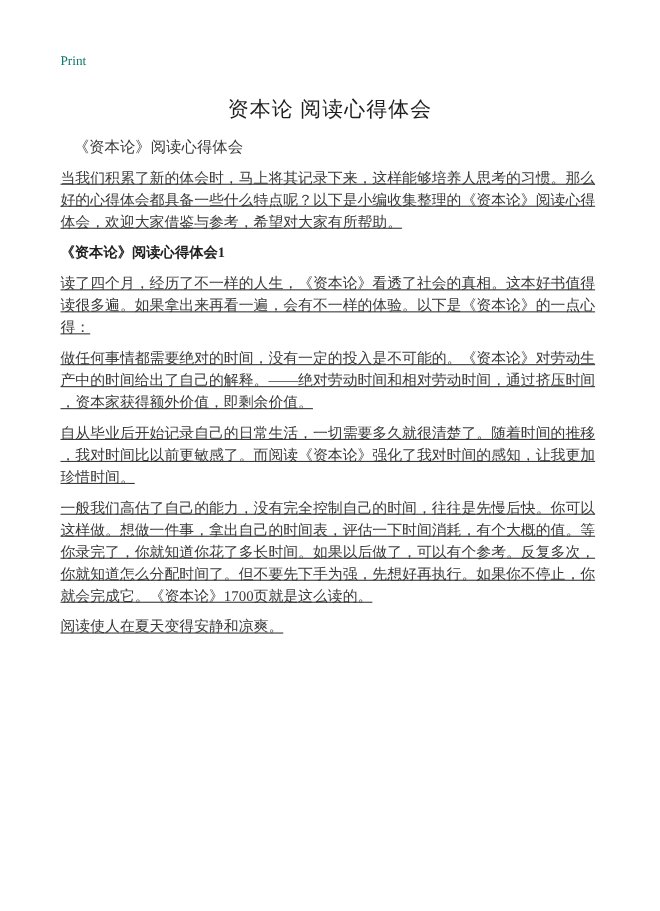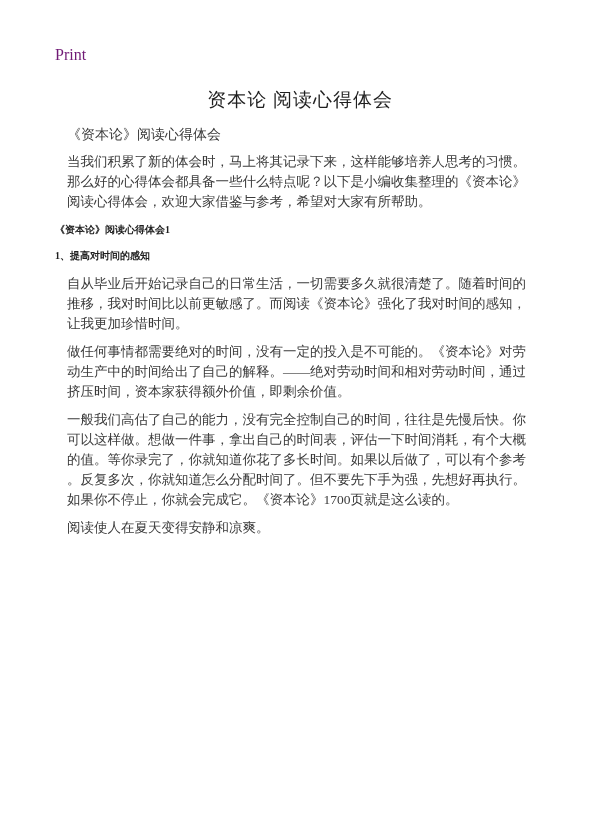--- a/index.html
+++ b/index.html
@@ -21,66 +21,67 @@
     box-sizing: border-box;
     width: 600px;
     height: 828px;
     padding: 46px 55px 0 55px;
     overflow: hidden;
     background: var(--bg);
     font-family: "Liberation Serif", serif;
     color: var(--body-text);
   }
   .print-label {
-    font-size: 16px;
+    font-size: 12px;
     line-height: 14px;
-    color: #701a75;
+    color: #0f766e;
     display: inline-block;
   }
   .doc-title {
     font-size: 19px;
     line-height: 24px;
     font-weight: normal;
     text-align: center;
     margin: 24px 0 0 0;
     color: var(--heading-text);
     letter-spacing: 1px;
   }
   .subtitle {
     font-size: 14px;
     line-height: 18px;
     margin: 14px 0 0 12px;
   }
   .doc-body .paragraph {
     font-size: 13.5px;
     line-height: 20px;
-    margin: 8px 12px;
+    margin: 8px 0;
     line-break: anywhere;
     word-break: break-all;
+    text-decoration: underline;
   }
   .doc-body .section-heading {
-    font-size: 10px;
+    font-size: 13px;
     line-height: 16px;
     font-weight: bold;
     margin: 10px 0;
     color: var(--heading-text);
   }
 </style>
 </head>
 <body>
 
 <div class="page">
   <span class="print-label">Print</span>
 
   <h1 class="doc-title">资本论 阅读心得体会</h1>
 
   <div class="subtitle">《资本论》阅读心得体会</div>
 
   <div class="doc-body">
       <p class="paragraph">当我们积累了新的体会时，马上将其记录下来，这样能够培养人思考的习惯。那么好的心得体会都具备一些什么特点呢？以下是小编收集整理的《资本论》阅读心得体会，欢迎大家借鉴与参考，希望对大家有所帮助。</p>
       <h3 class="section-heading">《资本论》阅读心得体会1</h3>
-      <h3 class="section-heading">1、提高对时间的感知</h3>
+      <p class="paragraph">读了四个月，经历了不一样的人生，《资本论》看透了社会的真相。这本好书值得读很多遍。如果拿出来再看一遍，会有不一样的体验。以下是《资本论》的一点心得：</p>
+      <p class="paragraph">做任何事情都需要绝对的时间，没有一定的投入是不可能的。《资本论》对劳动生产中的时间给出了自己的解释。——绝对劳动时间和相对劳动时间，通过挤压时间，资本家获得额外价值，即剩余价值。</p>
       <p class="paragraph">自从毕业后开始记录自己的日常生活，一切需要多久就很清楚了。随着时间的推移，我对时间比以前更敏感了。而阅读《资本论》强化了我对时间的感知，让我更加珍惜时间。</p>
-      <p class="paragraph">做任何事情都需要绝对的时间，没有一定的投入是不可能的。《资本论》对劳动生产中的时间给出了自己的解释。——绝对劳动时间和相对劳动时间，通过挤压时间，资本家获得额外价值，即剩余价值。</p>
       <p class="paragraph">一般我们高估了自己的能力，没有完全控制自己的时间，往往是先慢后快。你可以这样做。想做一件事，拿出自己的时间表，评估一下时间消耗，有个大概的值。等你录完了，你就知道你花了多长时间。如果以后做了，可以有个参考。反复多次，你就知道怎么分配时间了。但不要先下手为强，先想好再执行。如果你不停止，你就会完成它。《资本论》1700页就是这么读的。</p>
       <p class="paragraph">阅读使人在夏天变得安静和凉爽。</p>
     </div>
 </div>
 
 </body></html>

